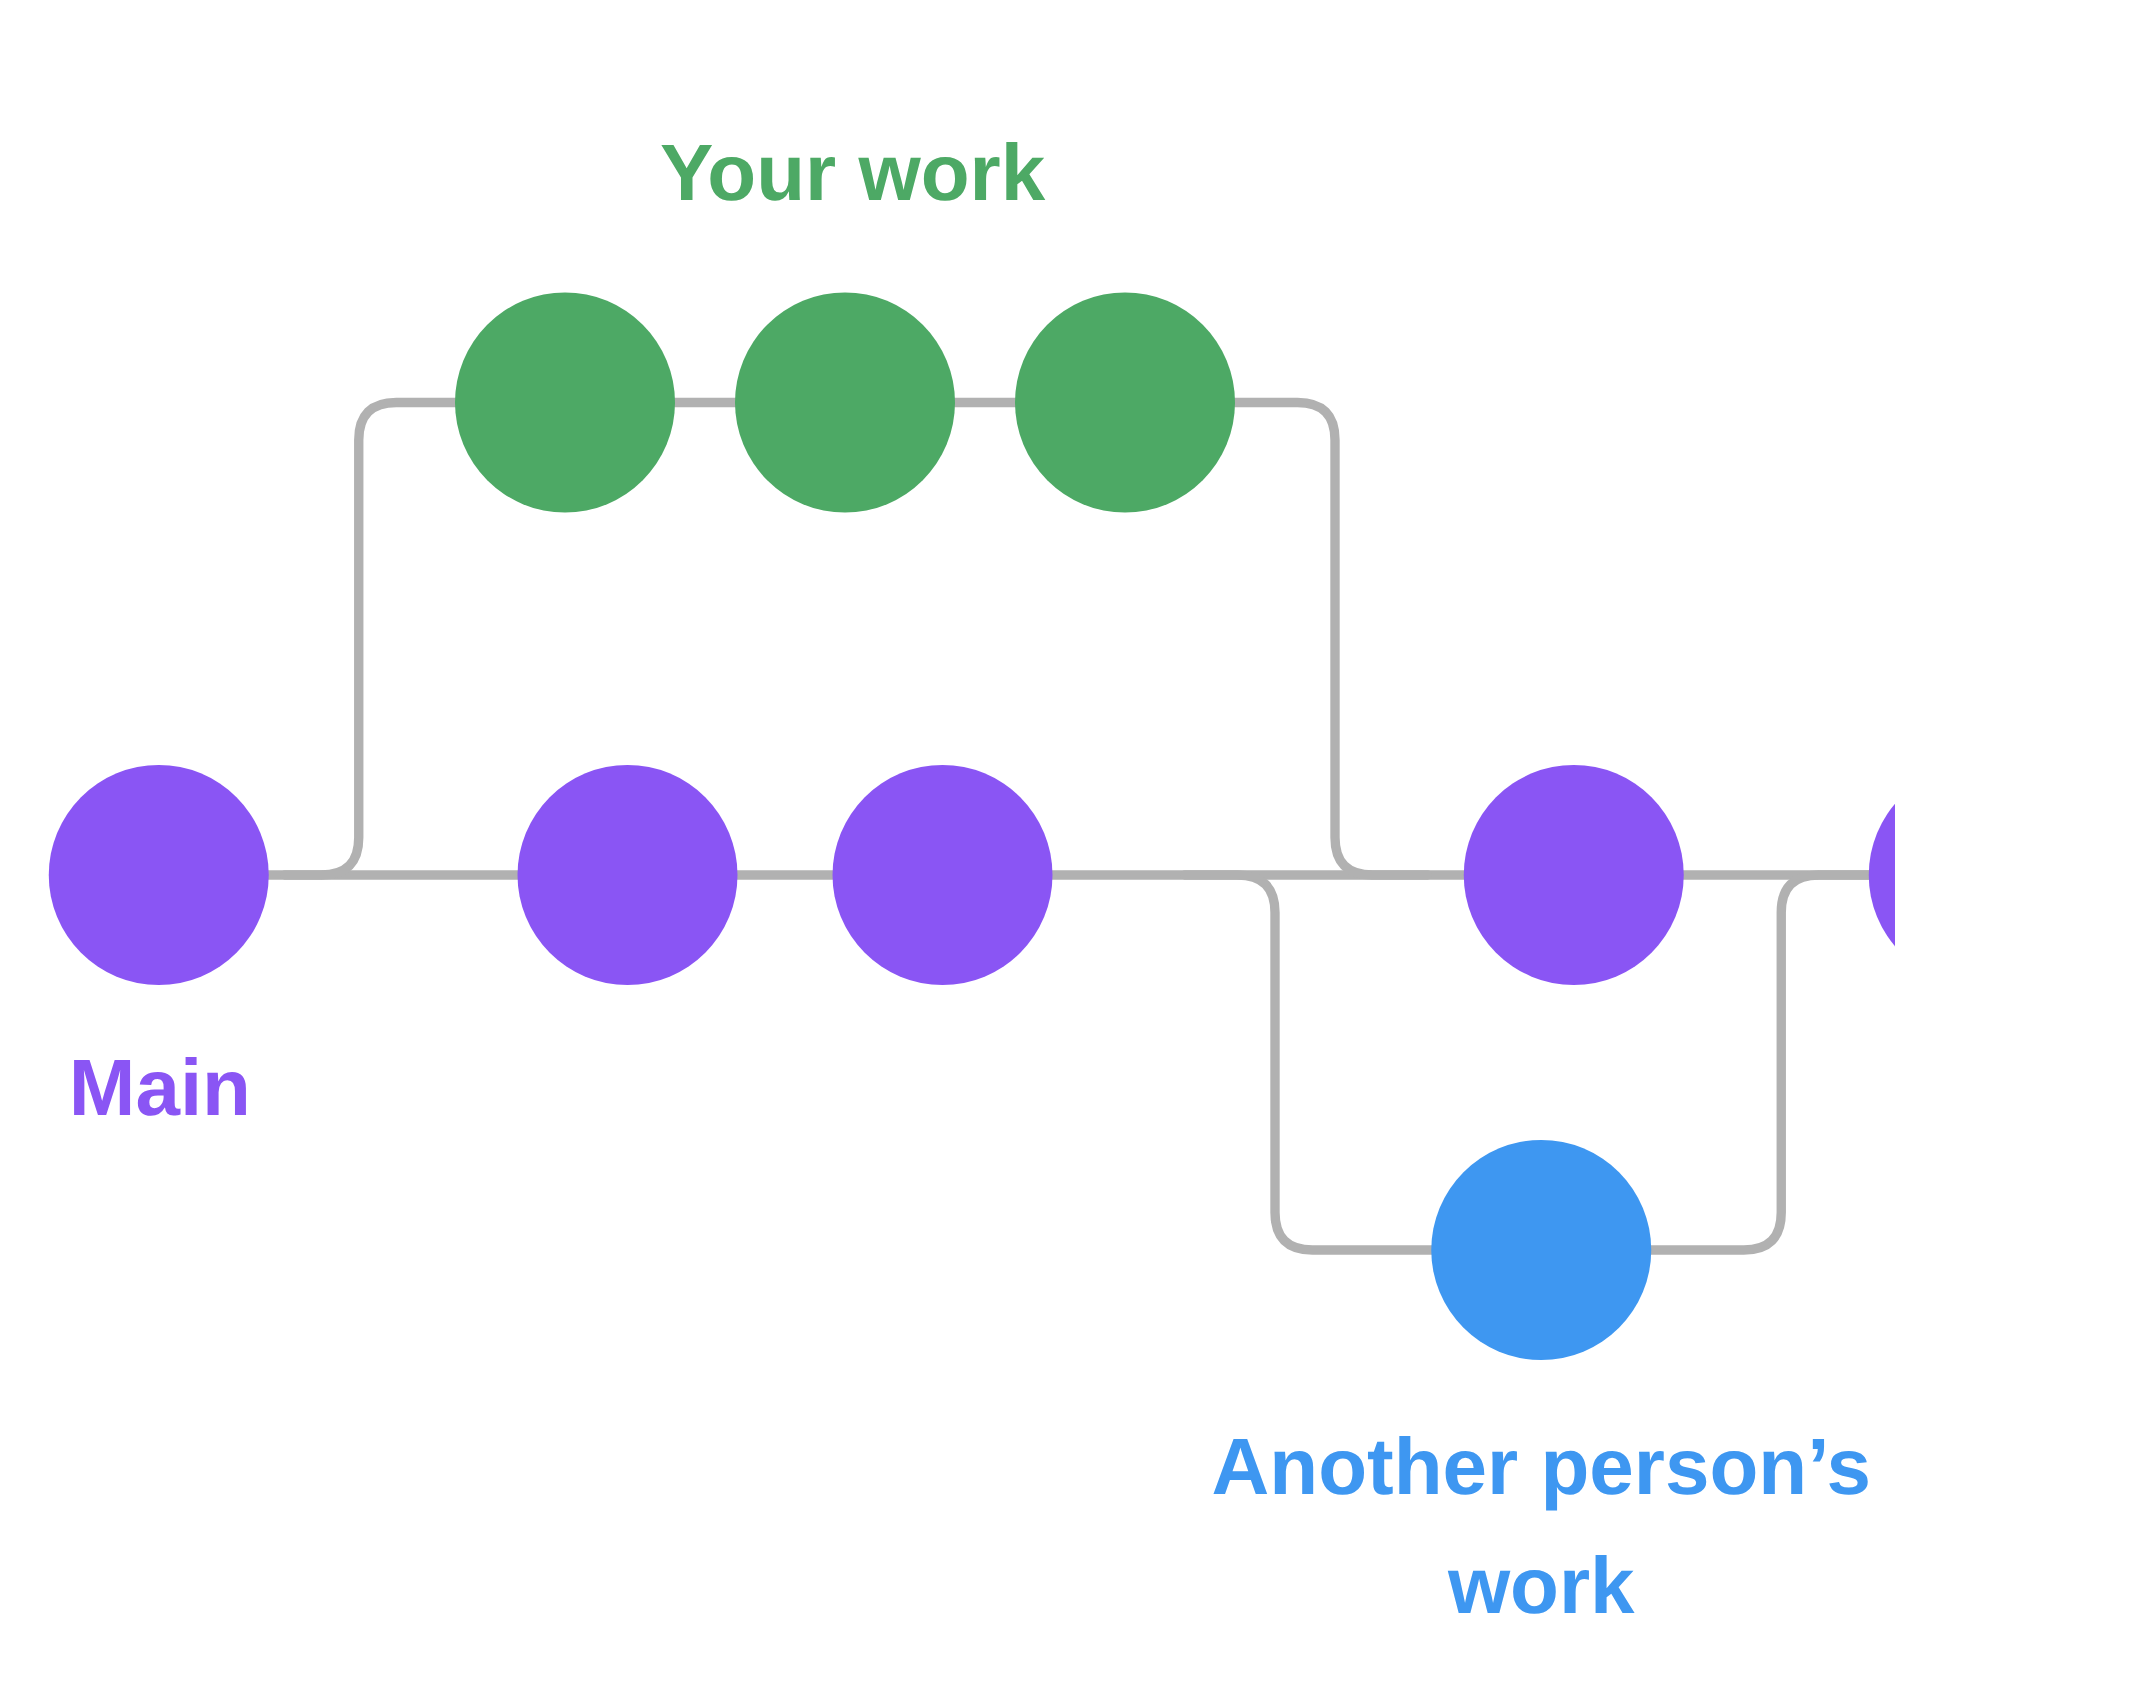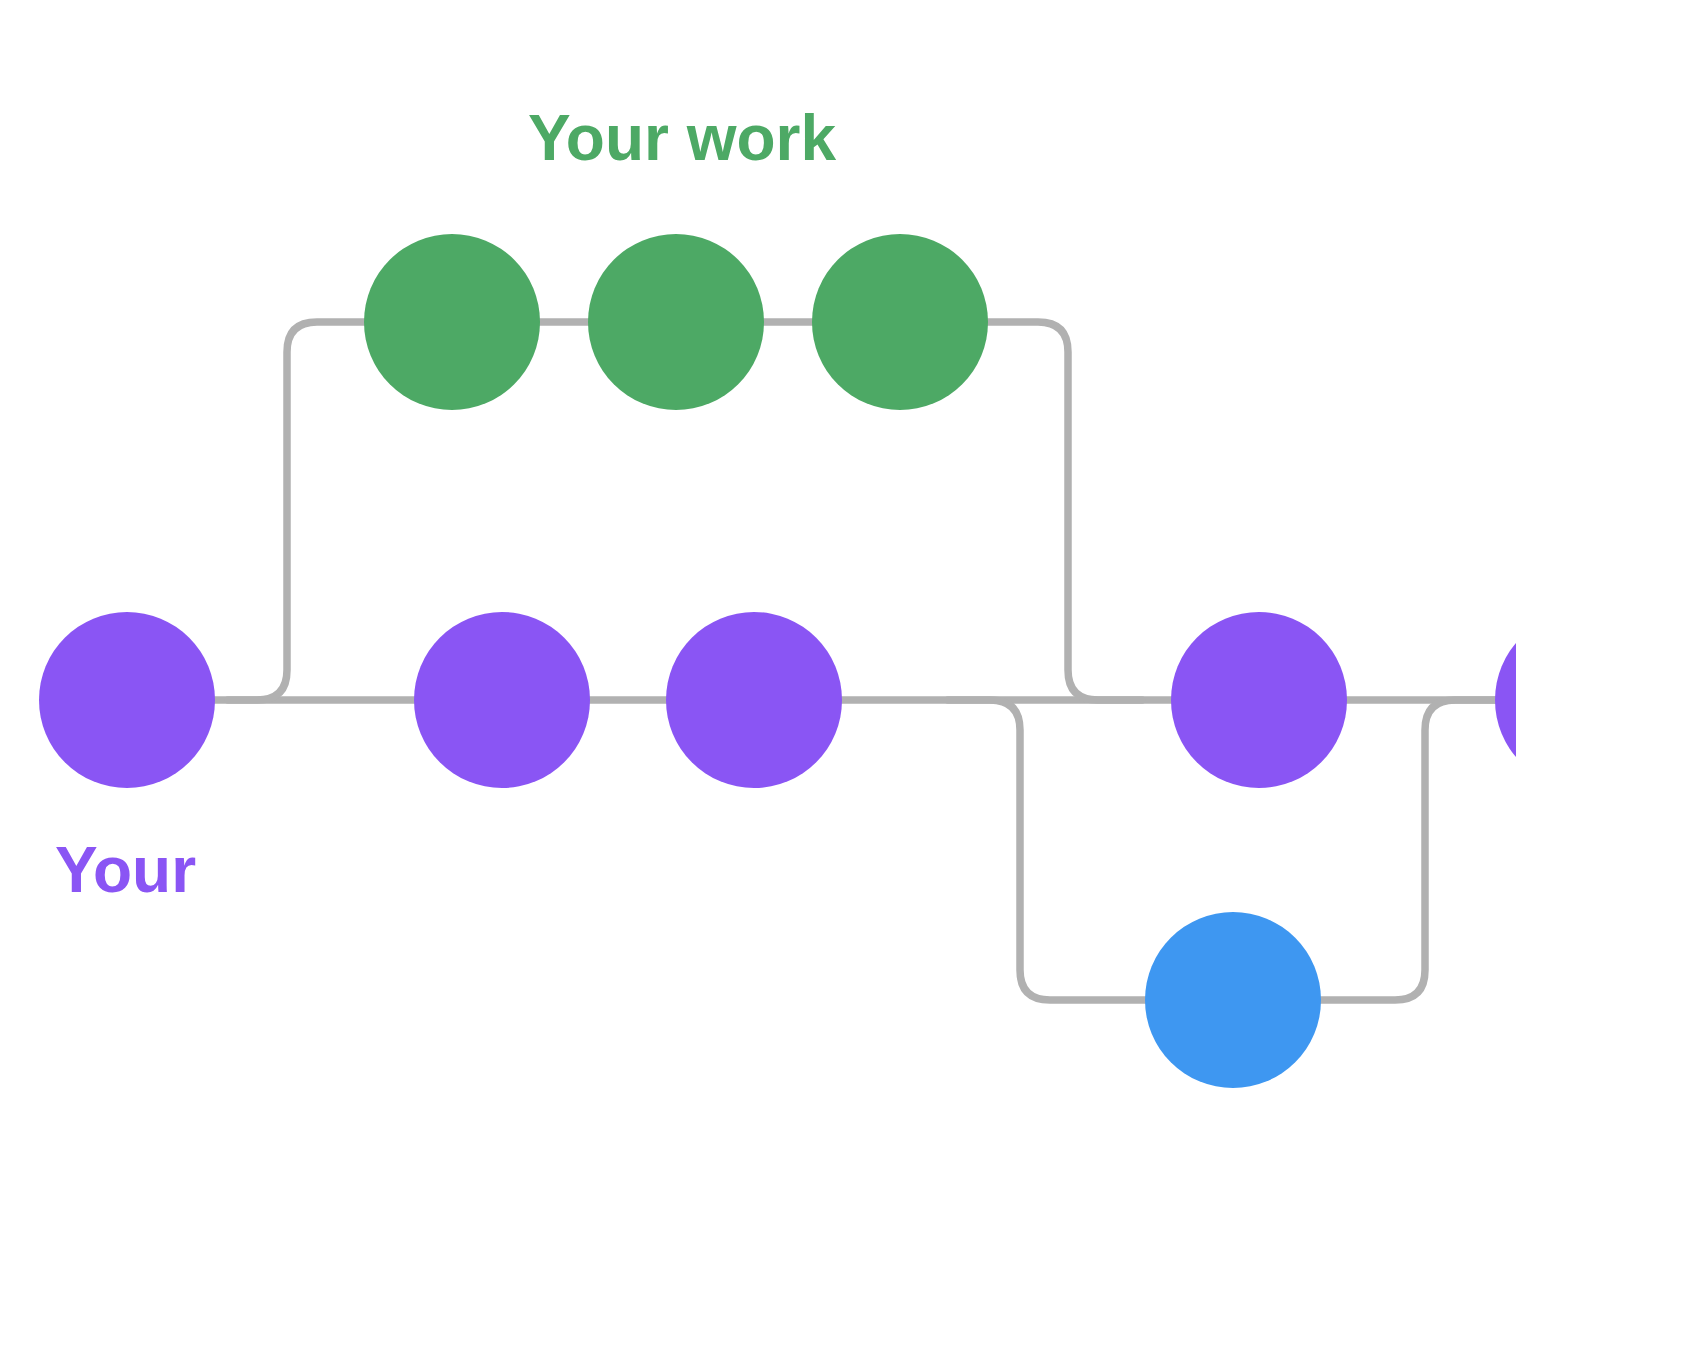--- a/index.html
+++ b/index.html
@@ -61,15 +61,16 @@
       <circle cx="1259" cy="700" r="88" fill="#8a55f4"></circle>
       <circle cx="1583" cy="700" r="88" fill="#8a55f4"></circle>
       <circle cx="452" cy="322" r="88" fill="#4da965"></circle>
       <circle cx="676" cy="322" r="88" fill="#4da965"></circle>
       <circle cx="900" cy="322" r="88" fill="#4da965"></circle>
       <circle cx="1233" cy="1000" r="88" fill="#3e97f1"></circle>
     </svg>
 
   <div class="branch-label label-your-work" style="color: rgb(77, 169, 101);">Your work</div>
 
-  <div class="branch-label label-main" style="color: rgb(138, 85, 244);">Your</div>
+  <div class="branch-label label-main" style="color: rgb(138, 85, 244);">Main</div>
 
+  <div class="branch-label label-another" style="color: rgb(62, 151, 241);">Another person’s work</div>
 </div>
 
 </body></html>

